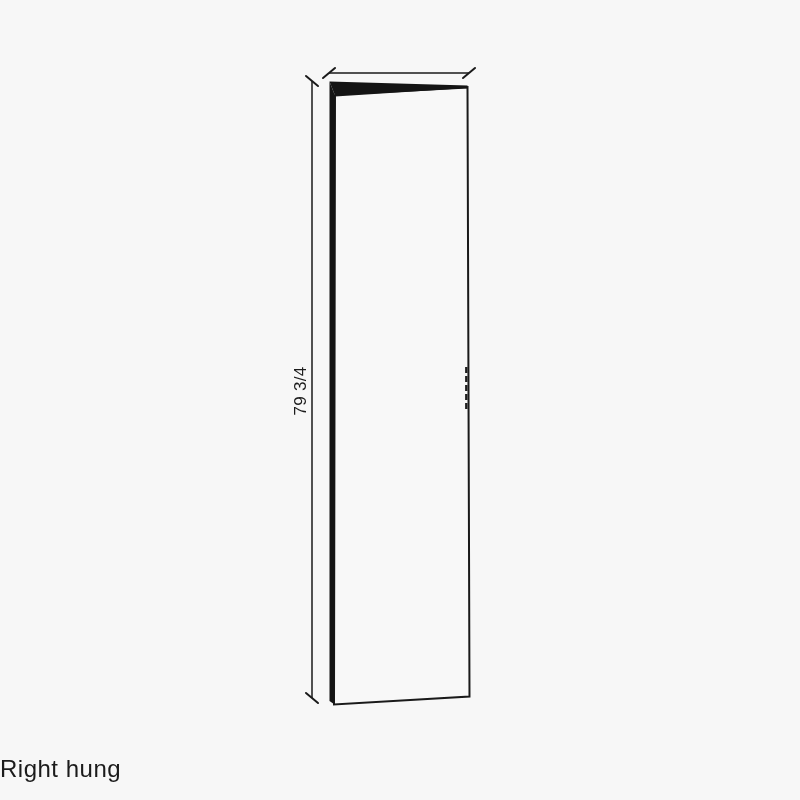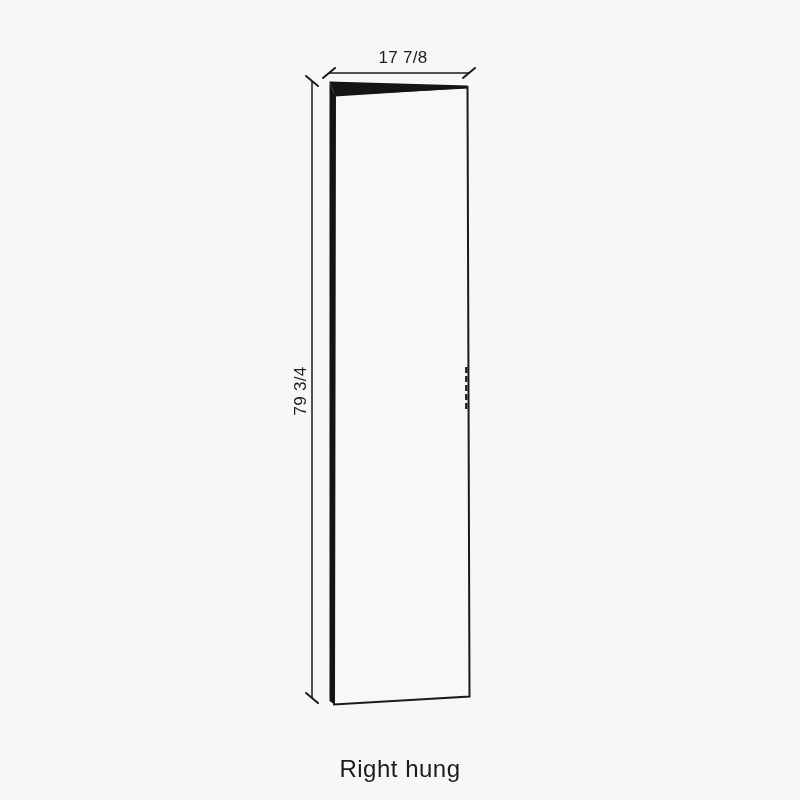--- a/index.html
+++ b/index.html
@@ -68,21 +68,21 @@
     height: 20px;
     line-height: 20px;
     text-align: center;
     transform: rotate(-90deg);
   }
   .caption {
     position: absolute;
     left: 0;
     right: 0;
     top: 755px;
-    text-align: center;
+    text-align: left;
     font-size: 24px;
     letter-spacing: 0.5px;
     color: #1b1b1b;
   }
 </style>
 </head>
 <body>
 
 <div class="canvas">
 
@@ -102,19 +102,18 @@
 
     <polygon class="door-face" points="335,95.5 467.5,87 469.5,696.5 334,704.5" fill="#f8f8f8"></polygon>
 
     <polygon class="door-solid" points="329.5,81.5 467.5,85.5 467.5,88.5 335,95.5" fill="#141414"></polygon>
 
     <polygon class="door-solid" points="329.5,81.5 335,95.5 334.5,704.5 329.5,701" fill="#141414"></polygon>
 
     <line class="handle-mark" x1="466.3" y1="367" x2="466.3" y2="410"></line>
   </svg>
 
-  <div class="label label-width">17 7/8</div>
 
   <div class="label label-height">79 3/4</div>
 
   <div class="caption">Right hung</div>
 
 </div>
 
 </body></html>

